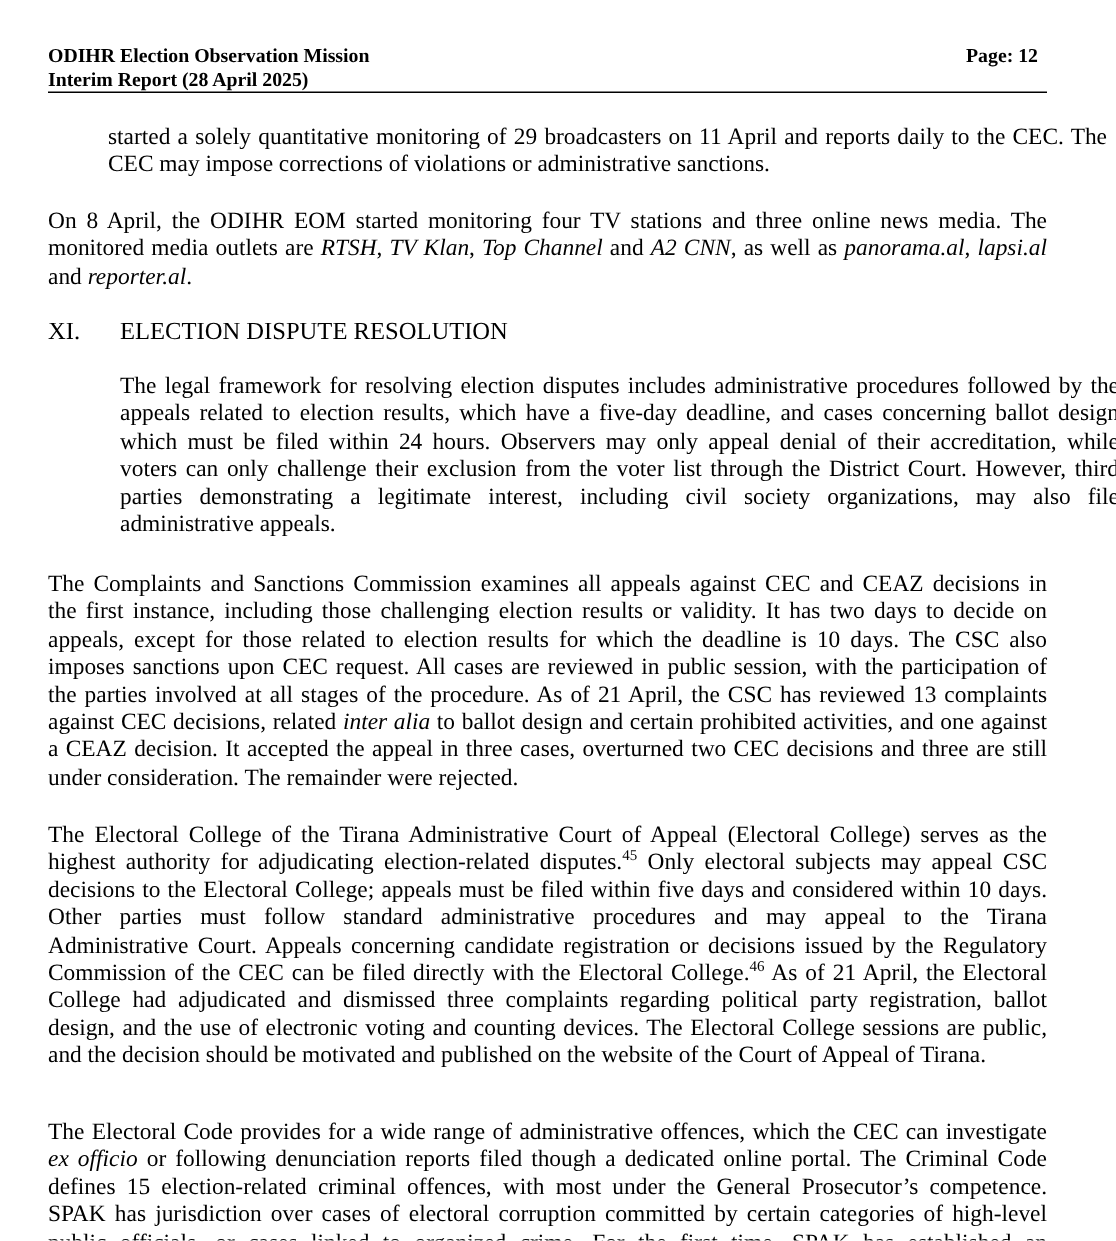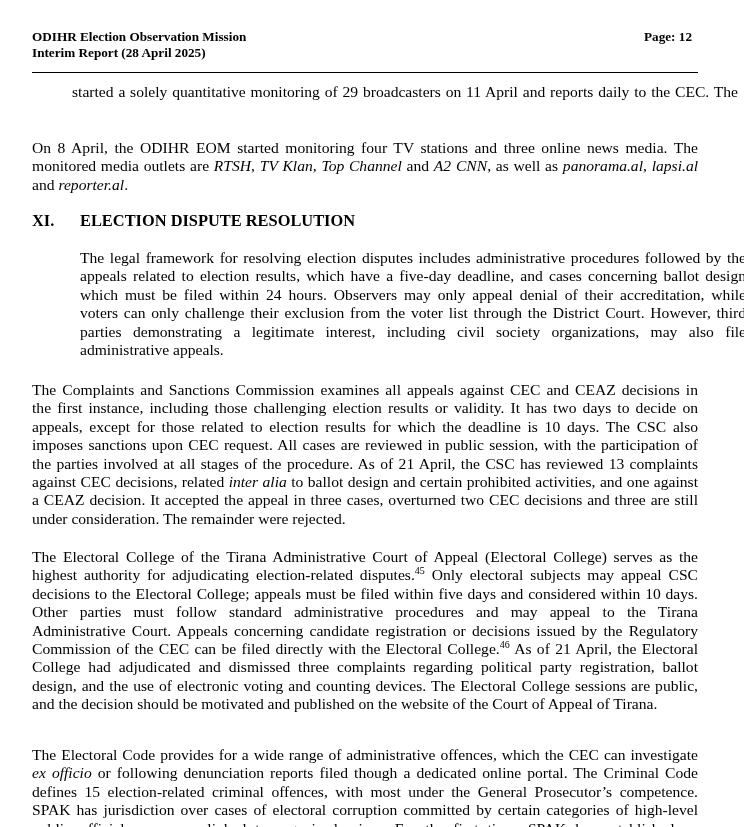--- a/index.html
+++ b/index.html
@@ -4,53 +4,54 @@
 <style>
   html, body { margin: 0; padding: 0; background: #ffffff; }
   body {
     width: 744px; height: 827px; overflow: hidden; position: relative;
     font-family: "Liberation Serif", "DejaVu Serif", serif;
     color: #000000;
   }
   .header {
     position: absolute; left: 32px; top: 29px; width: 666px;
     border-bottom: 1.5px solid #000;
-    padding-bottom: 11px;
+    padding-bottom: 0;
     font-weight: bold; font-size: 13.2px; line-height: 16.2px;
   }
   .header .line { display: block; white-space: nowrap; }
   .header .page-no { position: absolute; right: 6px; top: 0; font-family: Liberation Serif, serif; }
   .para {
     position: absolute; left: 32px; width: 666px;
     font-size: 15.6px; line-height: 18.4px;
     text-align: justify; text-align-last: left;
   }
   .para .ln { display: block; text-align: justify; text-align-last: justify; white-space: nowrap; }
   .para .ln.last { text-align-last: left; }
   .section-heading {
     position: absolute; left: 32px; top: 211px;
-    font-weight: bold; font-size: 16.4px; line-height: 20px;
+    font-weight: normal; font-size: 16.4px; line-height: 20px;
     white-space: nowrap;
   }
   .section-heading .num { display: inline-block; width: 48px; }
   i { font-style: italic; }
   sup { font-size: 10px; line-height: 0; vertical-align: 0; position: relative; top: -6px; }
   .clipped { color: #000; }
 </style>
 </head>
 <body>
 
 <div class="header">
   <span class="line">ODIHR Election Observation Mission</span>
   <span class="line">Interim Report (28 April 2025)</span>
   <span class="page-no">Page: 12</span>
 </div>
 
 <div class="para" style="top:83px;margin-left:40px;">
   <span class="ln">started a solely quantitative monitoring of 29 broadcasters on 11 April and reports daily to the CEC. The</span>
+  <span class="ln last">CEC may impose corrections of violations or administrative sanctions.</span>
 </div>
 
 <div class="para" style="top:139px;">
   <span class="ln">On 8 April, the ODIHR EOM started monitoring four TV stations and three online news media. The</span>
   <span class="ln"><span>monitored media outlets are </span><i>RTSH</i><span>, </span><i>TV Klan</i><span>, </span><i>Top Channel</i><span> and </span><i>A2 CNN</i><span>, as well as </span><i>panorama.al</i><span>, </span><i>lapsi.al</i></span>
   <span class="ln last"><span>and </span><i>reporter.al</i><span>.</span></span>
 </div>
 
 <div class="section-heading">
   <span class="num">XI.</span><span>ELECTION DISPUTE RESOLUTION</span>

